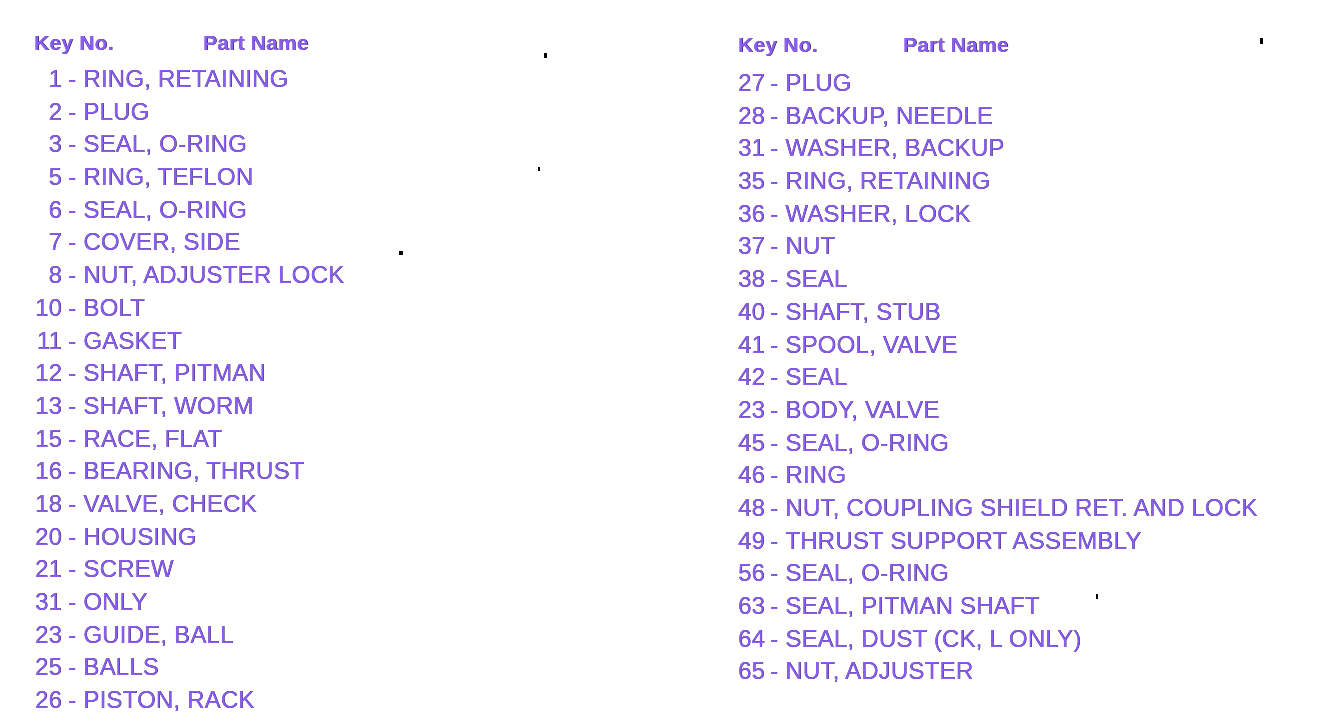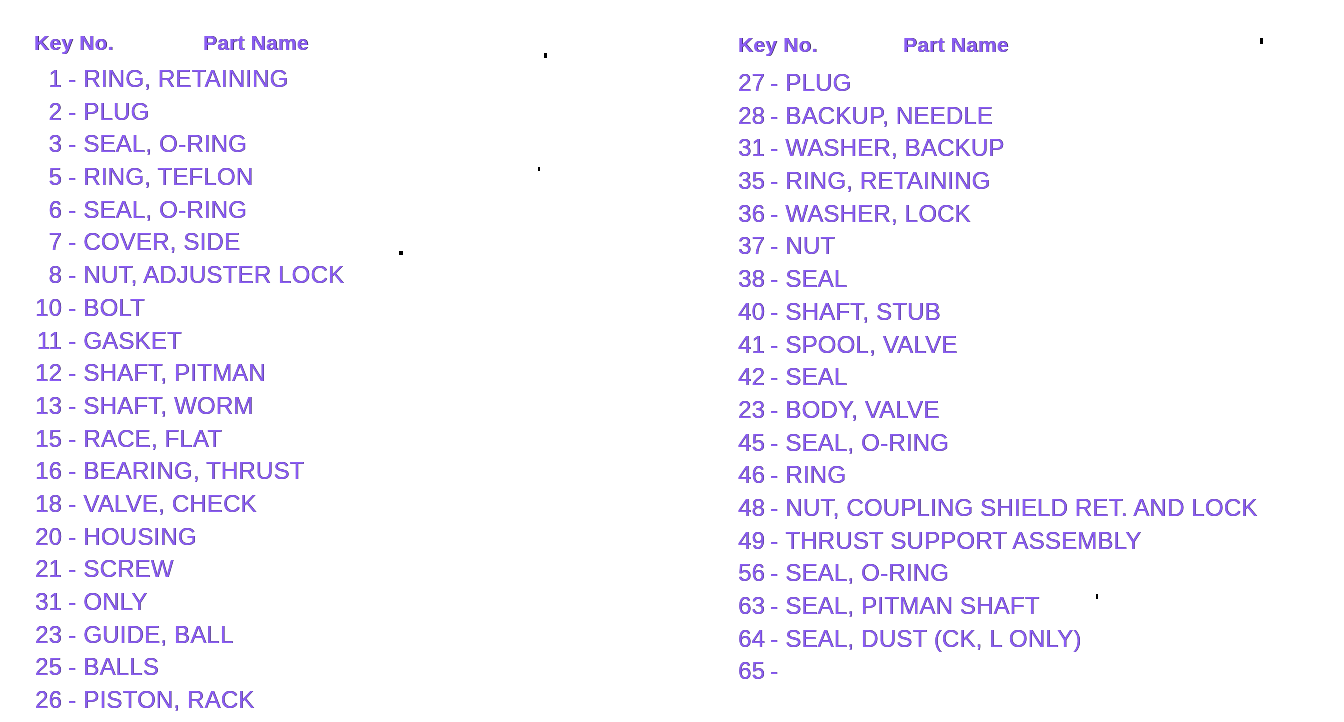--- a/index.html
+++ b/index.html
@@ -326,20 +326,21 @@
 
         <div class="row">
           <span class="num">64</span>
           <span class="dash">-</span>
           <span class="pname">SEAL, DUST (CK, L ONLY)</span>
         </div>
 
         <div class="row">
           <span class="num">65</span>
           <span class="dash">-</span>
+          <span class="pname">NUT, ADJUSTER</span>
         </div>
       </div>
   </div>
 
   <div class="speck s1"></div>
   <div class="speck s2"></div>
   <div class="speck s3"></div>
   <div class="speck s4"></div>
   <div class="speck s5"></div>
   <div class="speck s6"></div>

